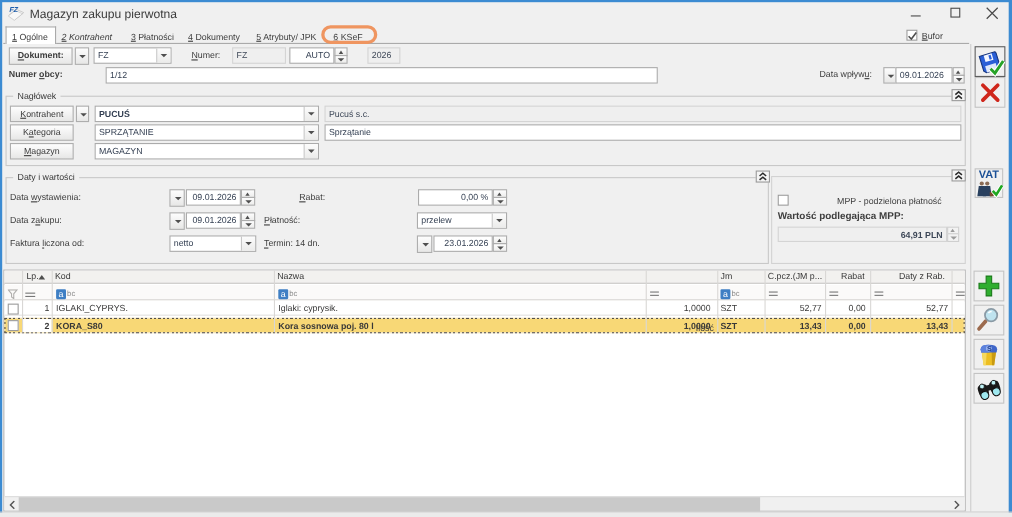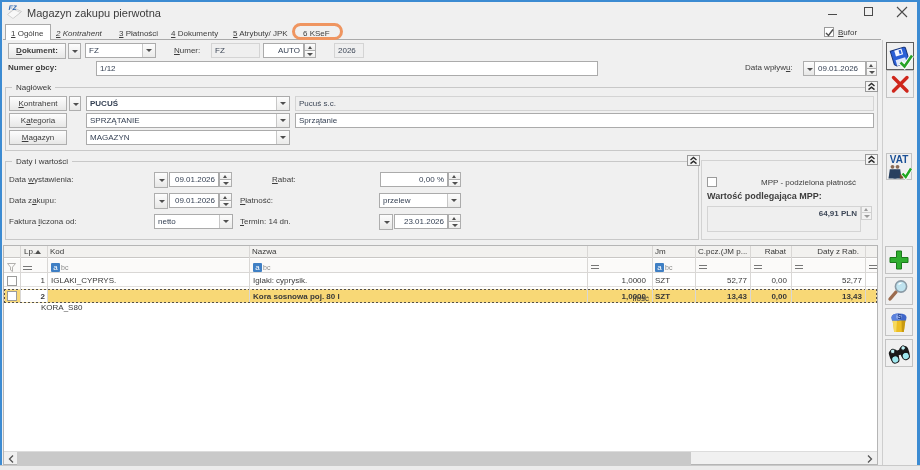--- a/index.html
+++ b/index.html
@@ -221,21 +221,21 @@
   <div class="a" style="left:701px;top:160px;width:177px;height:80px;border:1px solid #d2d2d2;"></div>
   <div class="chev" style="left:865px;top:154px;">
       <svg width="11" height="9" style="position:absolute;left:0px;top:0px;">
         <path d="M2.5,4 L5.5,1.5 L8.5,4" stroke="#2a2a2a" stroke-width="1.4" fill="none"></path>
         <path d="M2.5,7.6 L5.5,5.1 L8.5,7.6" stroke="#2a2a2a" stroke-width="1.4" fill="none"></path>
       </svg>
     </div>
   <div class="cb" style="left:707px;top:177px;"></div>
   <div class="lbl" style="left:721px;top:178px;margin-left:40px;">MPP - podzielona płatność</div>
   <div class="lbl" style="left:707px;top:191px;font-weight:bold;font-size:9px;">Wartość podlegająca MPP:</div>
-  <div class="fld dis rt" style="left:707px;top:206px;width:154px;height:26px;font-weight:bold;">64,91 PLN</div>
+  <div class="fld dis rt" style="left:707px;top:206px;width:154px;height:14px;font-weight:bold;">64,91 PLN</div>
   <div class="spin" style="left:861px;top:206px;width:11px;">
     <div class="b" style="top:0;width:11px;height:7px;background:#f2f2f2;border-color:#cfcfcf;">
         <div class="tri-u" style="left:2px;top:1px;border-bottom-color:#9a9a9a;"></div>
       </div>
     <div class="b" style="top:6px;width:11px;height:8px;background:#f2f2f2;border-color:#cfcfcf;">
         <div class="tri-d" style="left:1.5px;top:2px;border-top-color:#9a9a9a;"></div>
       </div>
   </div>
 
   <div class="a" id="tbl" style="left:3px;top:245px;width:875px;height:220px;border:1px solid #b5b5b5;background:#fff;">
@@ -292,21 +292,21 @@
     <div class="cell" style="left:47px;top:28px;width:190px;">IGLAKI_CYPRYS.</div>
     <div class="cell" style="left:249px;top:28px;width:320px;">Iglaki: cyprysik.</div>
     <div class="cell rt" style="left:533px;top:28px;width:109px;">1,0000</div>
     <div class="cell" style="left:651px;top:28px;width:33px;">SZT</div>
     <div class="cell rt" style="left:695px;top:28px;width:48px;">52,77</div>
     <div class="cell rt" style="left:746px;top:28px;width:37px;">0,00</div>
     <div class="cell rt" style="left:787px;top:28px;width:71px;">52,77</div>
 
     <div class="cb" style="left:3px;top:45px;width:10px;height:10px;"></div>
     <div class="cell rt" style="left:20px;top:44px;width:21px;font-weight:bold;">2</div>
-    <div class="cell" style="left:37px;top:44px;width:190px;font-weight:normal;margin-top:11px;">KORA_S80</div>
+    <div class="cell" style="left:47px;top:44px;width:190px;font-weight:bold;">KORA_S80</div>
     <div class="cell" style="left:249px;top:44px;width:320px;font-weight:bold;">Kora sosnowa poj. 80 l</div>
     <div class="cell rt" style="left:533px;top:44px;width:109px;font-weight:bold;">1,0000</div>
     <div class="cell" style="left:651px;top:44px;width:33px;font-weight:bold;">SZT</div>
     <div class="cell rt" style="left:695px;top:44px;width:48px;font-weight:bold;">13,43</div>
     <div class="cell rt" style="left:746px;top:44px;width:37px;font-weight:bold;">0,00</div>
     <div class="cell rt" style="left:787px;top:44px;width:71px;font-weight:bold;">13,43</div>
 
     <div class="a" style="left:0;top:205px;width:873px;height:13px;background:#f0f0f0;border-top:1px solid #dcdcdc;">
       <div class="a" style="left:13px;top:0;width:674px;height:13px;background:#c9c9c9;"></div>
       <svg class="a" style="left:4px;top:3px;" width="6" height="8">

